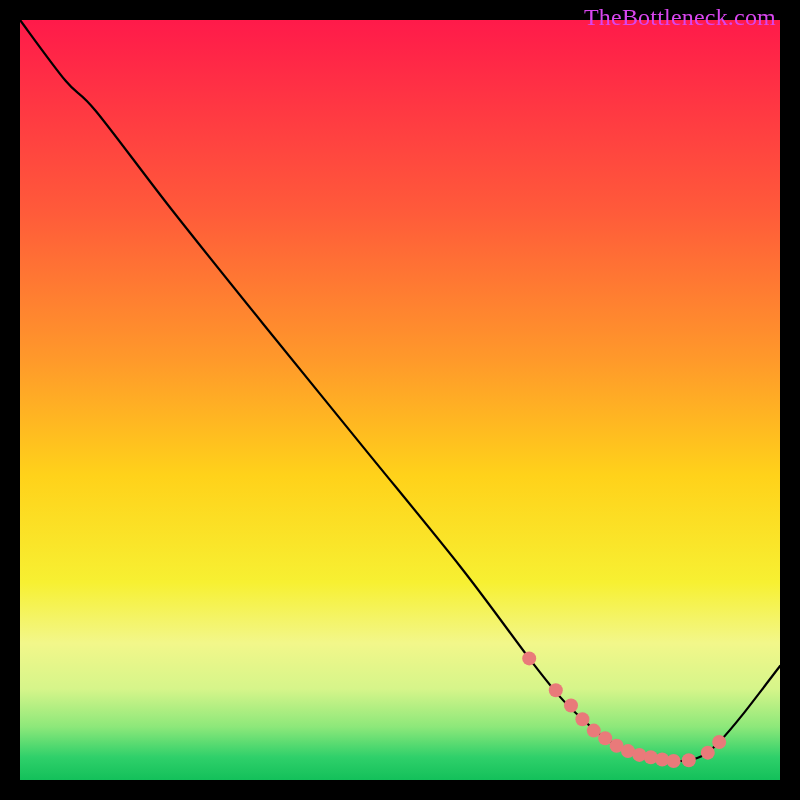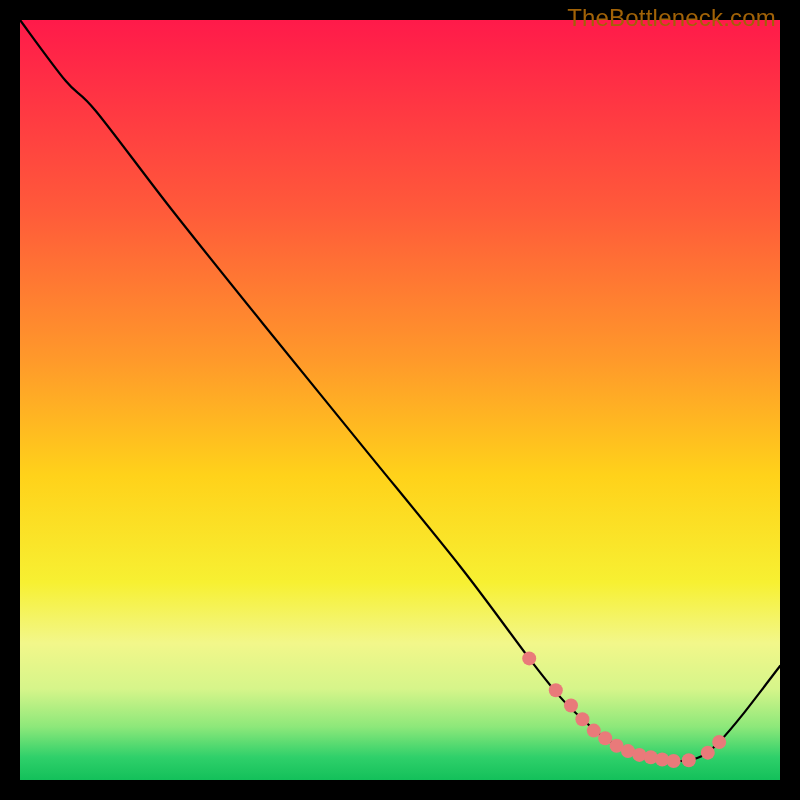--- a/index.html
+++ b/index.html
@@ -35,25 +35,26 @@
       #d6f58a 88%,
       #8de87a 93%,
       #2fd06a 97%,
       #13c05a 100%
     );
   }
   .watermark {
     position: absolute;
     top: 4px;
     right: 24px;
-    color: #a16207;
+    color: #d946ef;
     font-size: 24px;
     font-weight: 500;
     letter-spacing: 0.2px;
     user-select: none;
+    font-family: Liberation Serif, serif;
   }
   svg.curve {
     position: absolute;
     left: 20px;
     top: 20px;
     width: 760px;
     height: 760px;
     overflow: visible;
   }
 </style>

